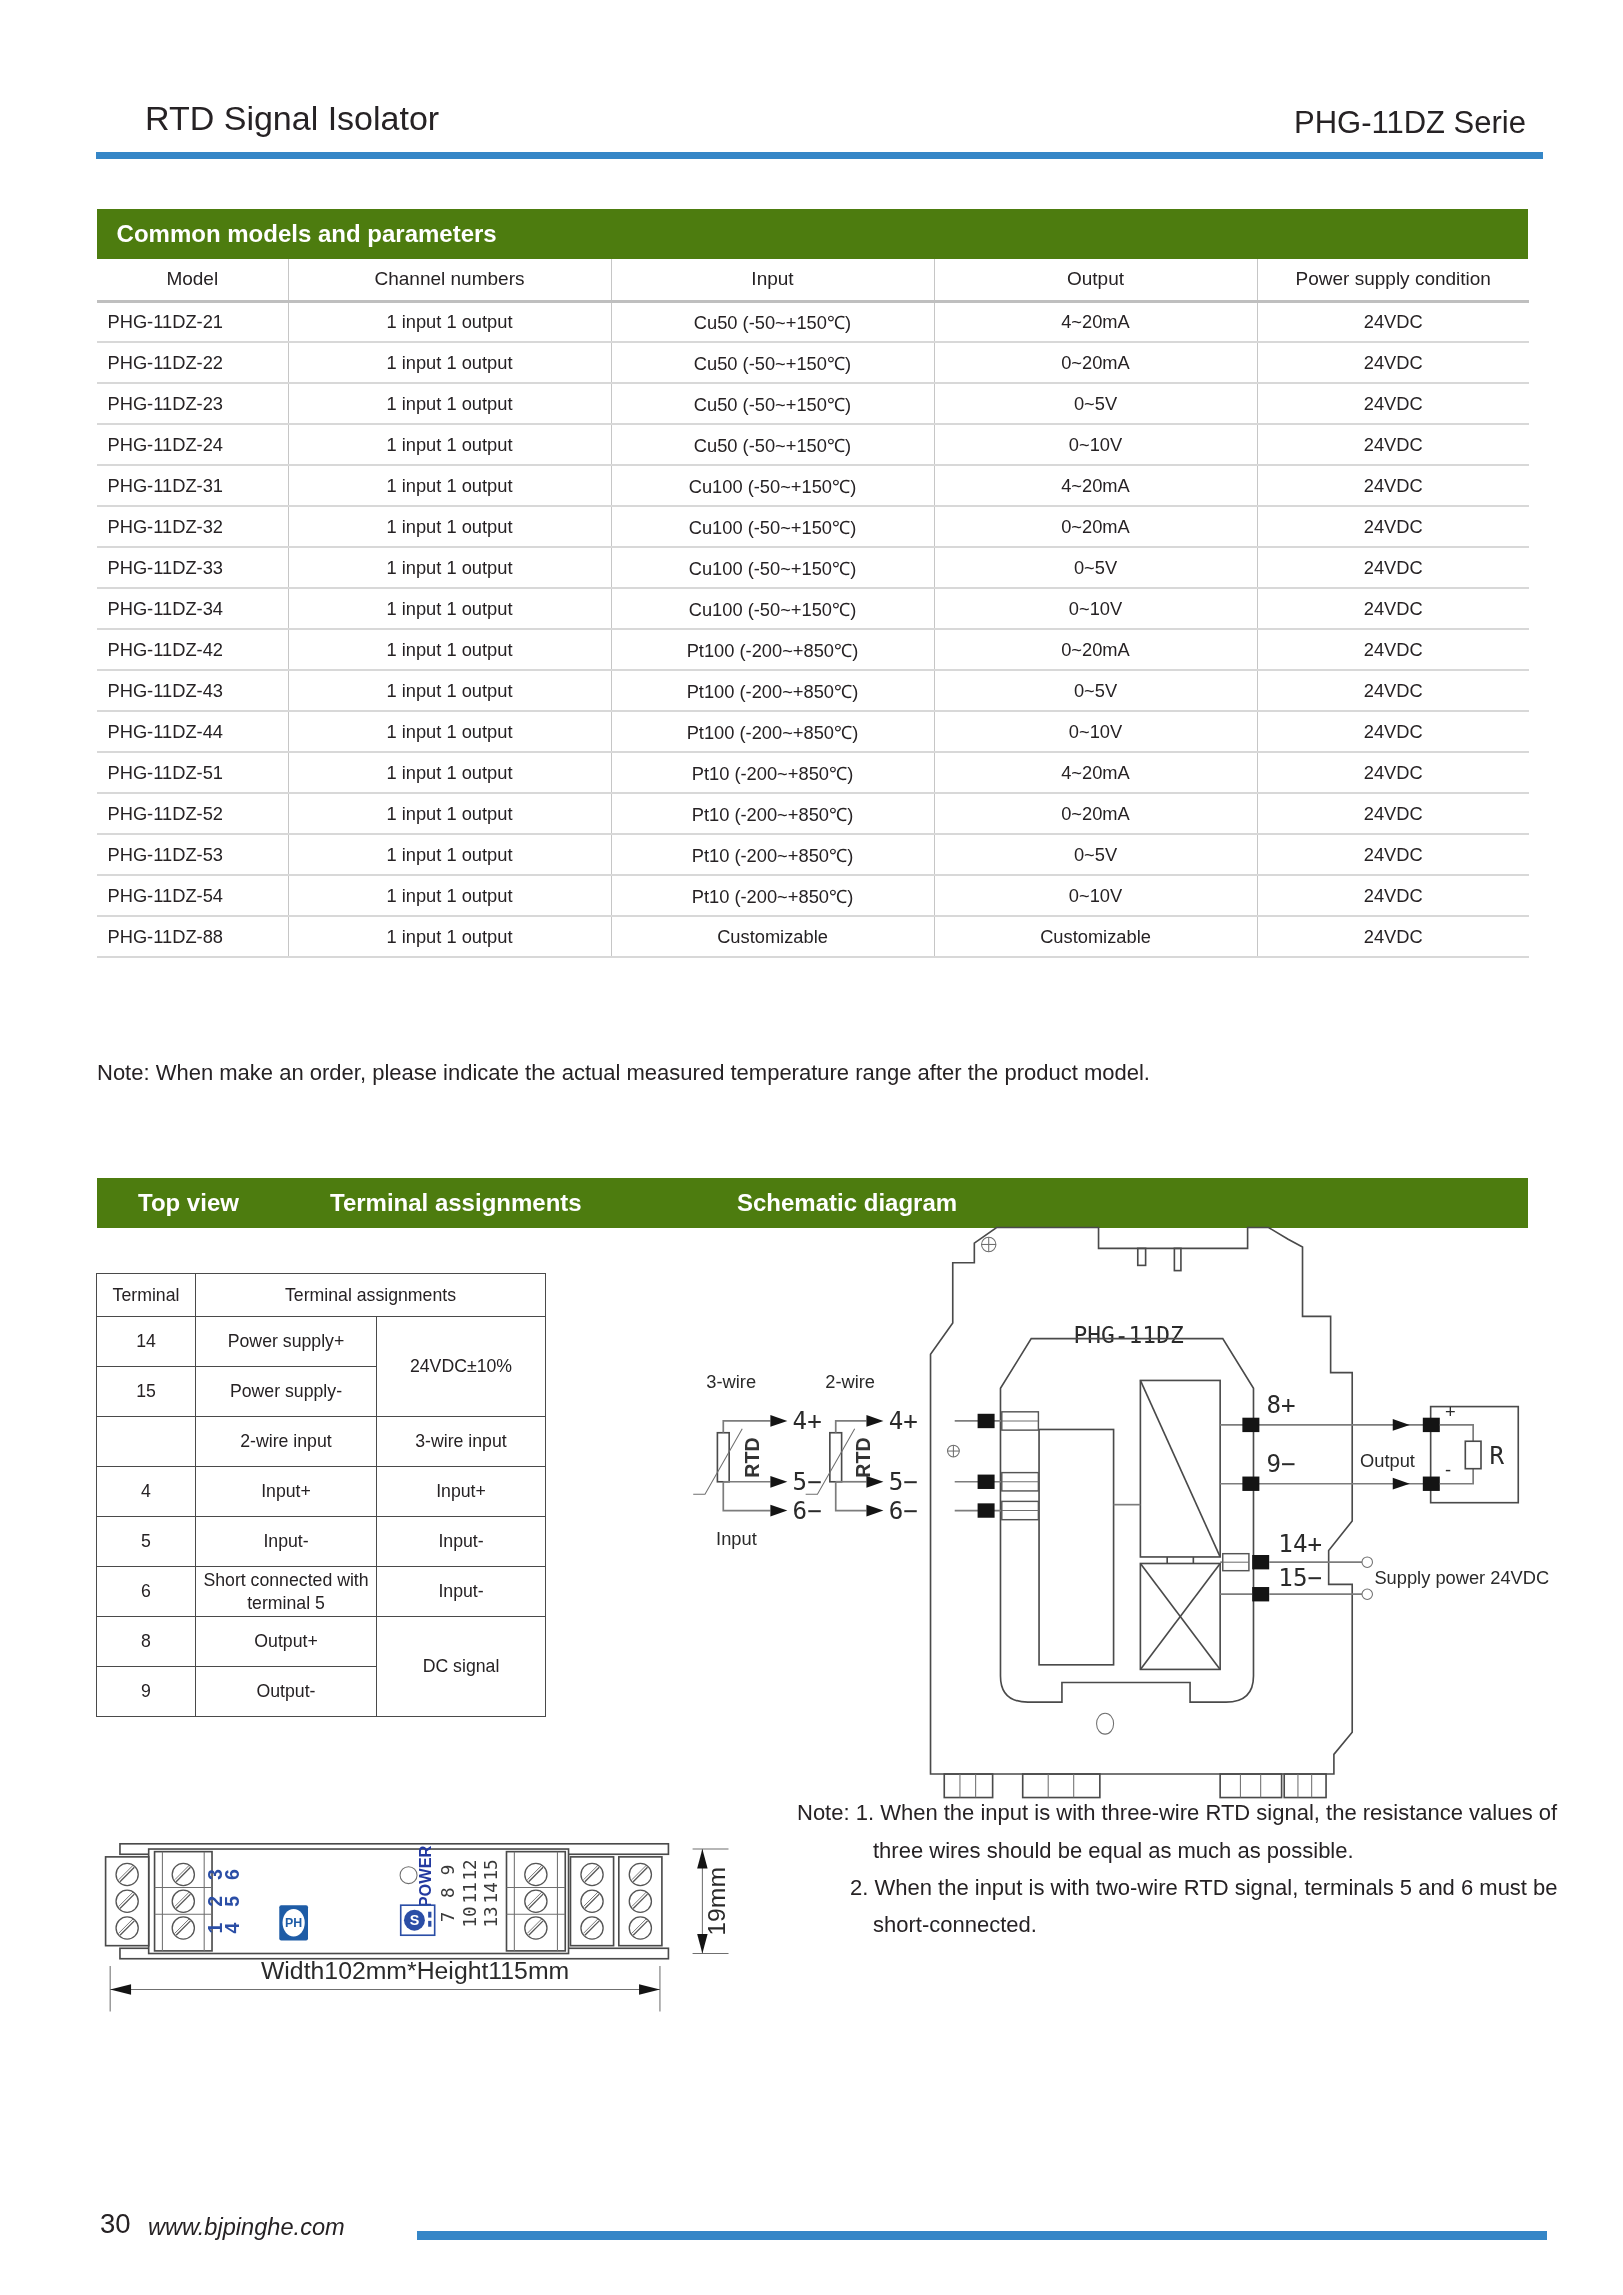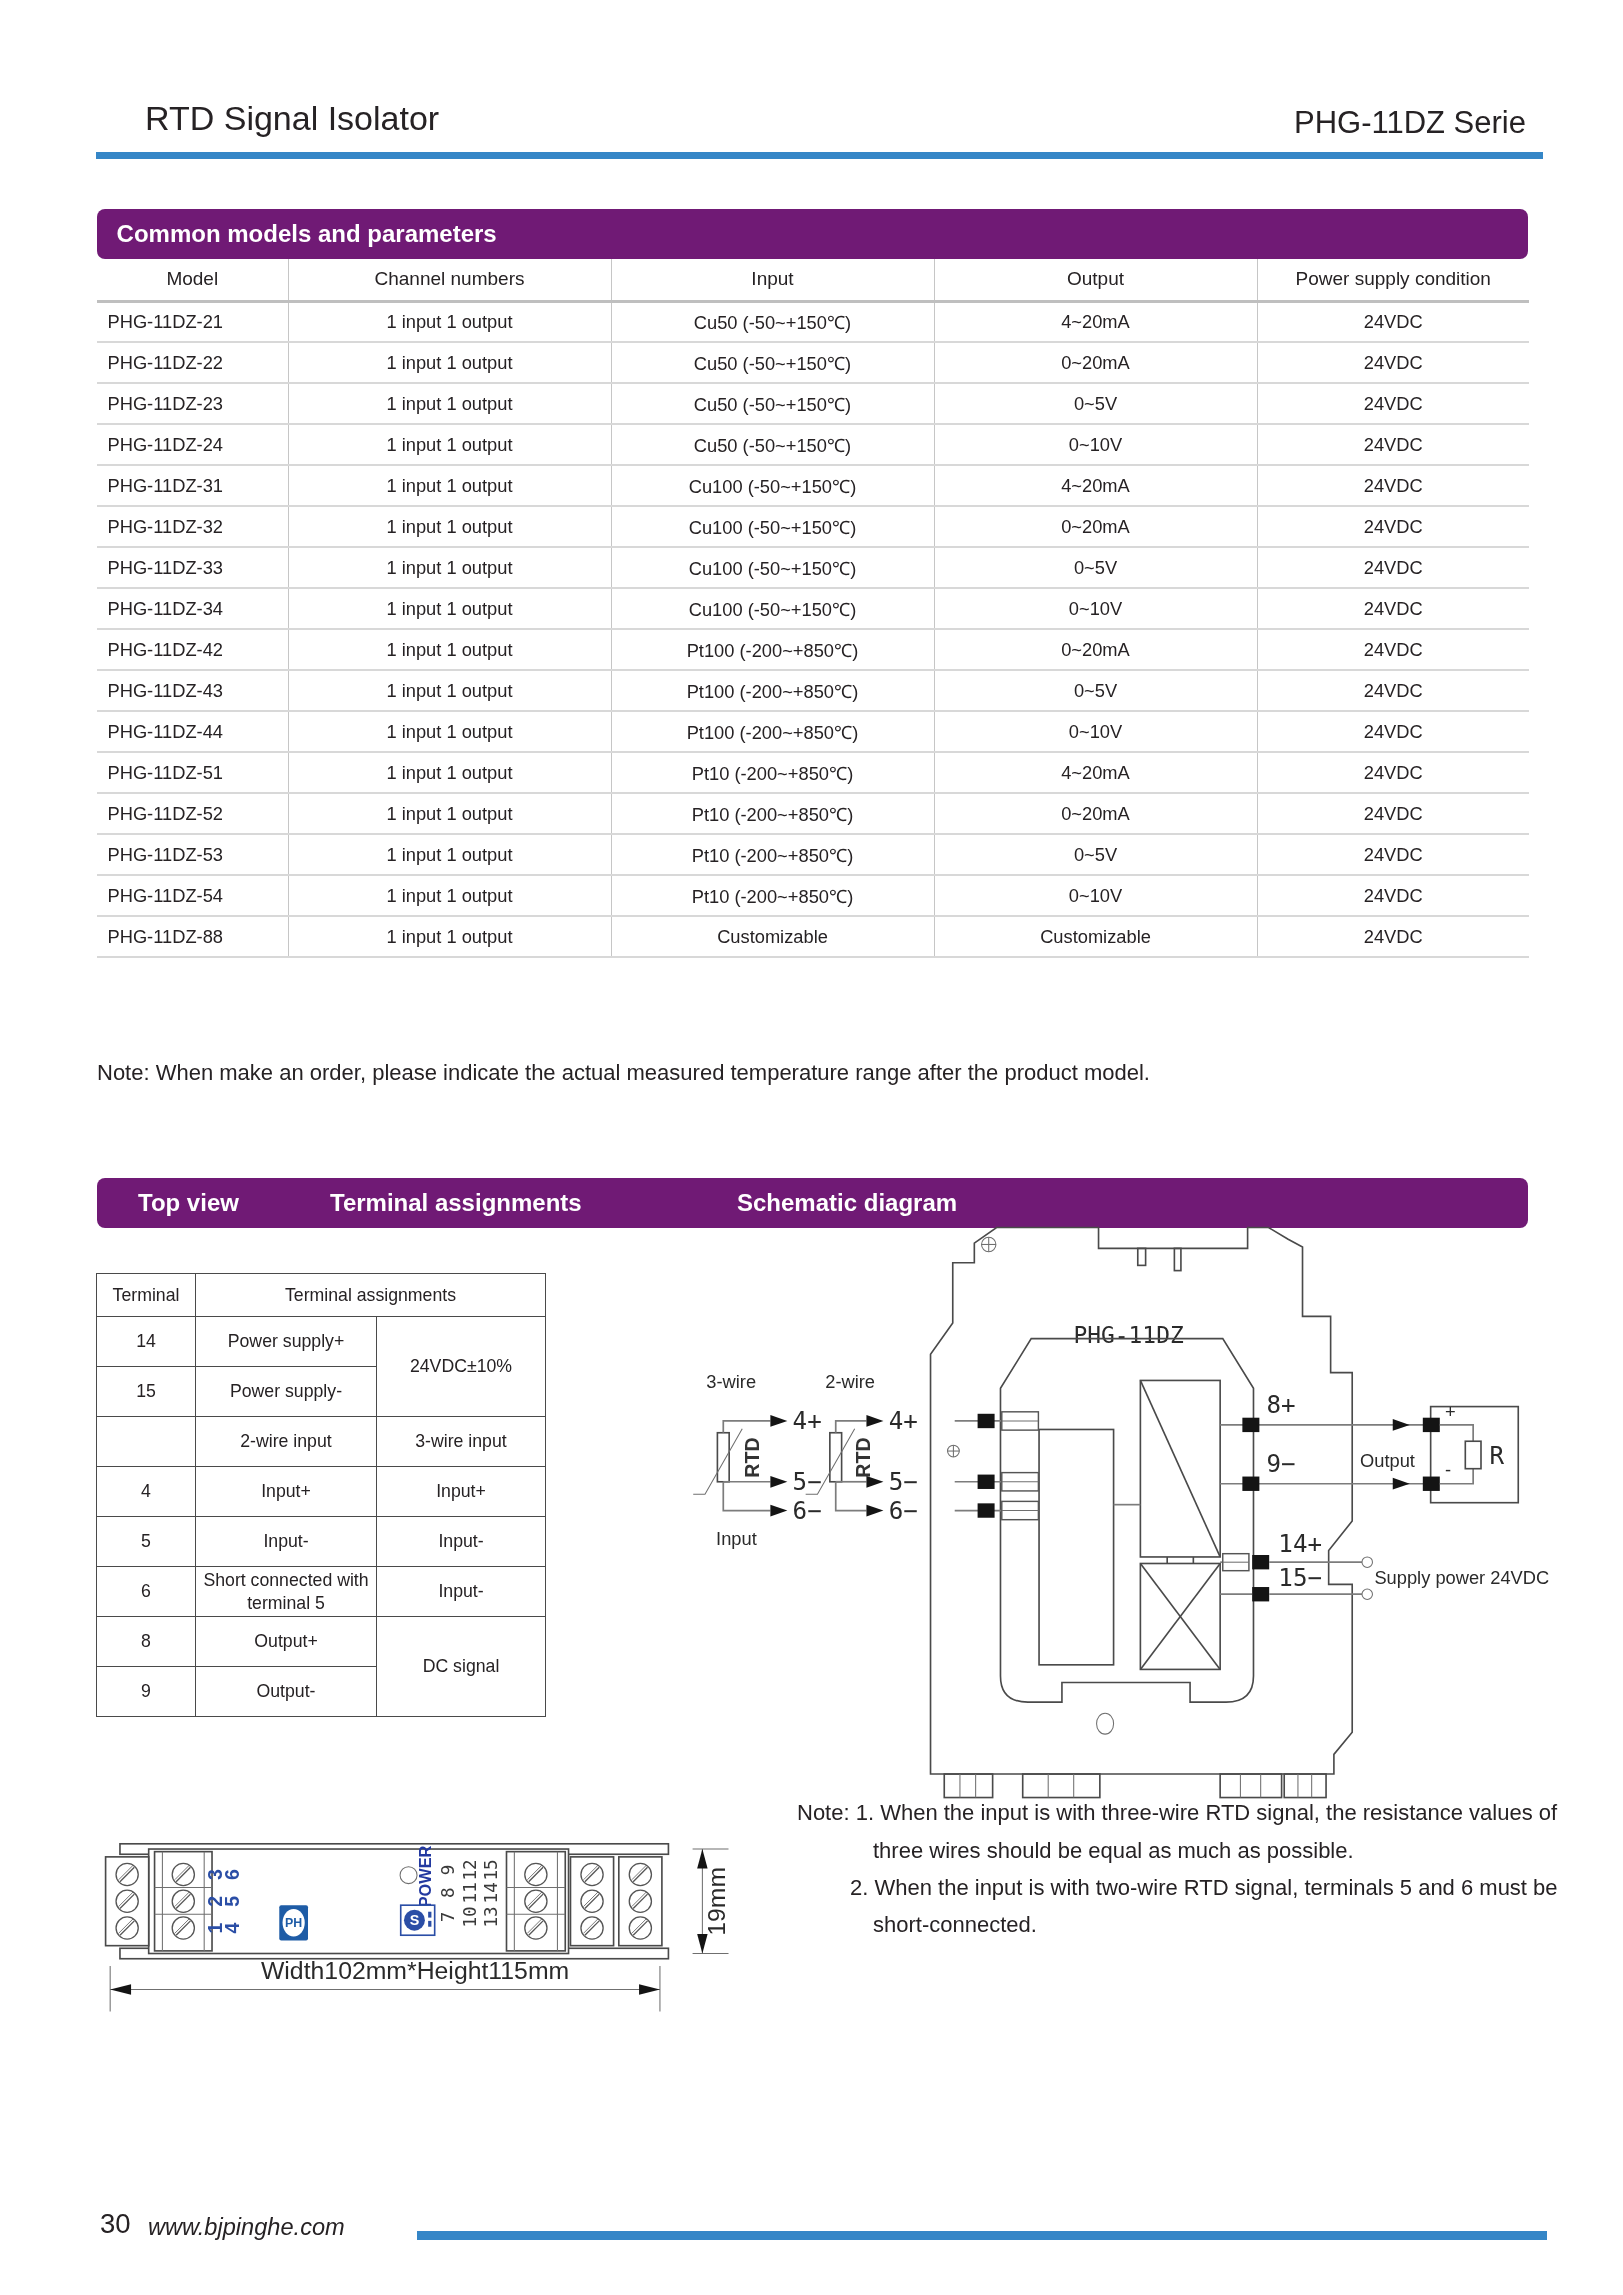--- a/index.html
+++ b/index.html
@@ -6,21 +6,21 @@
   body { margin:0; width:1624px; height:2295px; position:relative; background:#fff;
          font-family:"Liberation Sans", sans-serif; color:#262224; overflow:hidden; }
   .abs { position:absolute; }
 
   
   .page-title { left:97px; top:99px; font-size:34px; letter-spacing:0;margin-left:48px; }
   .series-title { right:98px; top:105px; font-size:31px; }
   .header-rule { left:96px; top:152px; width:1447px; height:7.2px; background:#3586c7; }
 
   
-  .bar { left:97px; width:1431px; height:50px; background:#701a75; color:#fff;border-radius:8px; }
+  .bar { left:97px; width:1431px; height:50px; background:#4d7c0f; color:#fff; }
   .bar .bar-label { position:absolute; top:0; line-height:50px; font-size:24px; font-weight:bold; white-space:nowrap; }
 
   
   .models-table { border-collapse:collapse; table-layout:fixed; width:1431px; }
   .models-table th { height:42px; font-weight:normal; font-size:19px; text-align:center;
                      border-bottom:3.3px solid #bfbfbf; }
   .models-table td { height:41px; font-size:18.3px; text-align:center; border-bottom:2.6px solid #d8d8d8; }
   .models-table th:not(:last-child), .models-table td:not(:last-child) { border-right:1.3px solid #c6c6c6; }
   .models-table td:first-child { text-align:left; padding-left:10.5px; }
 

